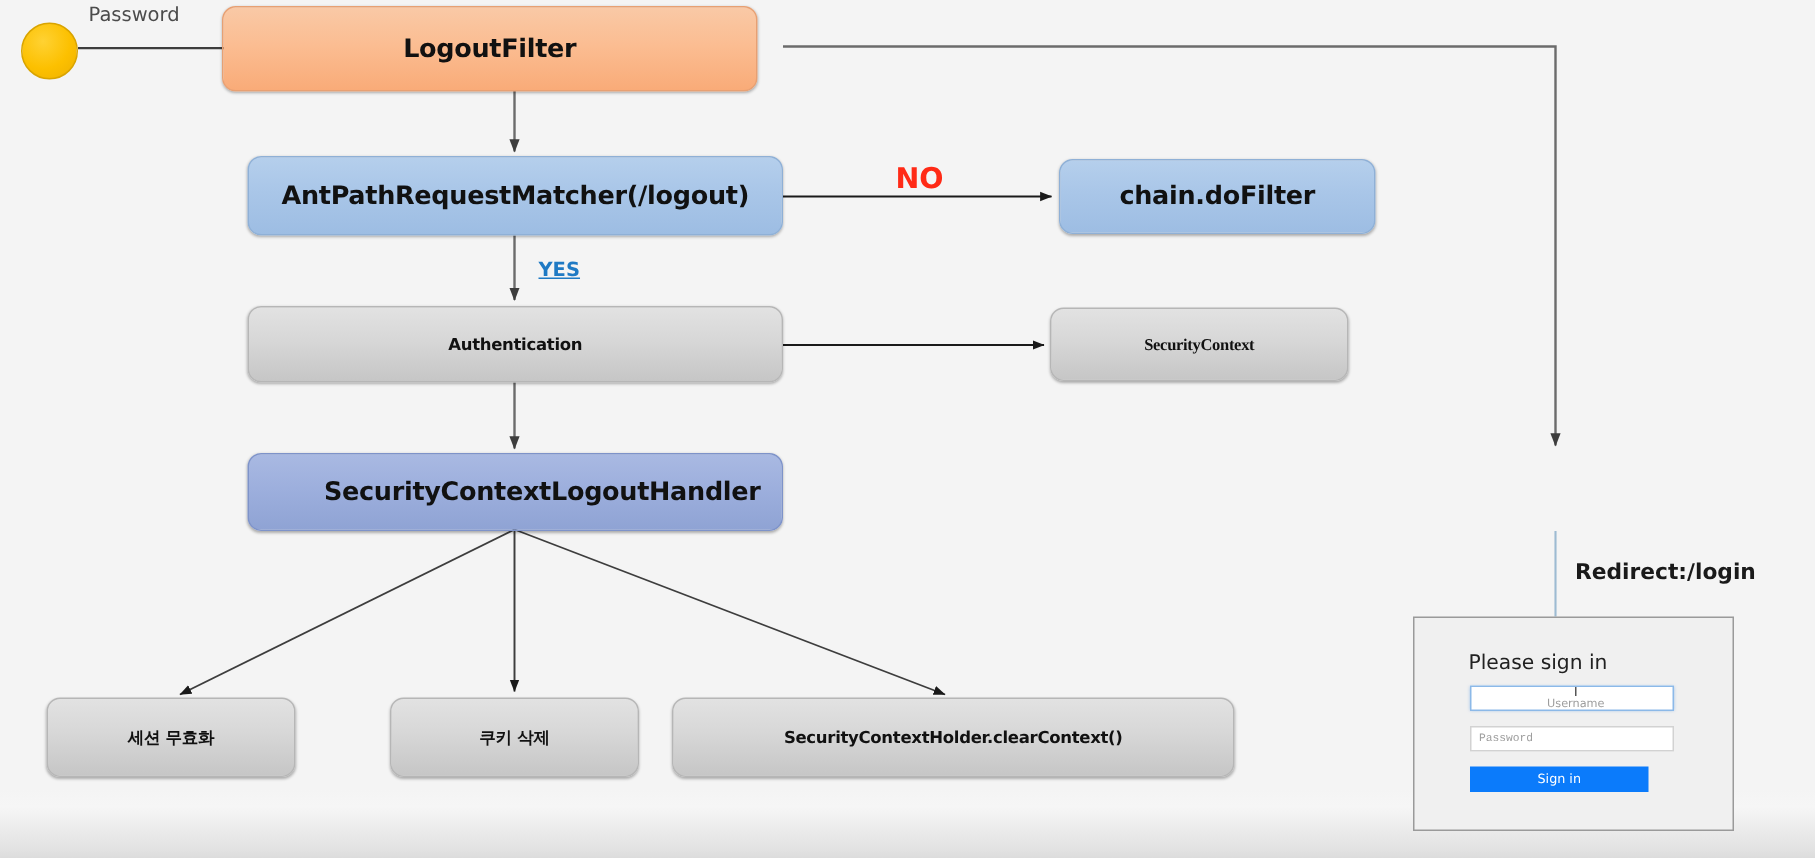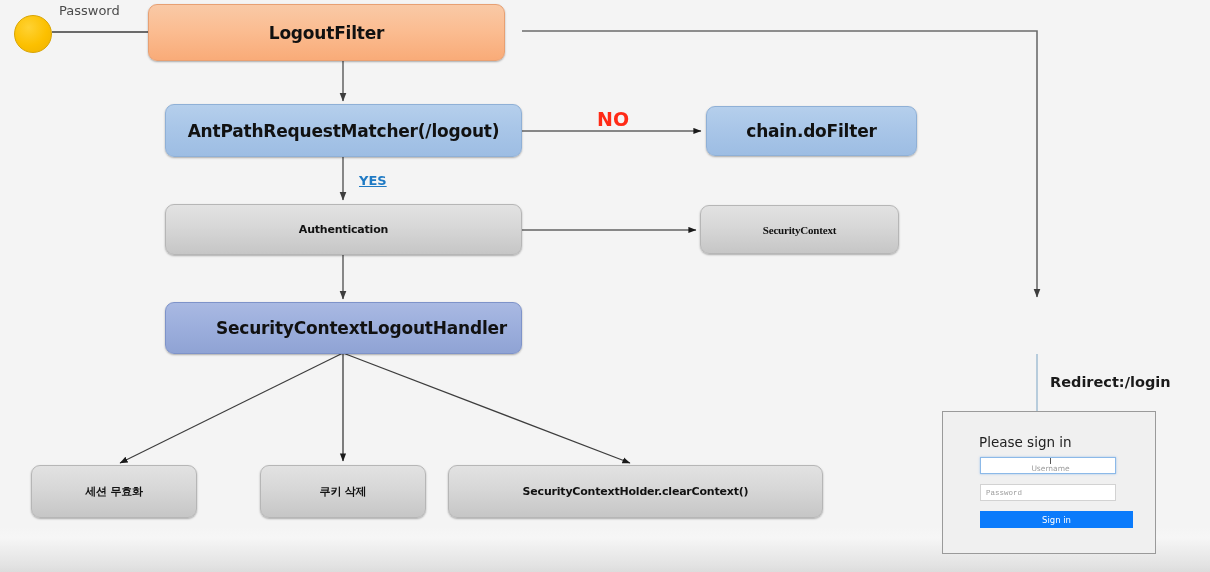--- a/index.html
+++ b/index.html
@@ -223,16 +223,16 @@
 
     <div class="login-field focused" style="left:37px; top:45px; width:136px; height:17px;flex-direction:column;">
       <span class="caret"></span>
         <span>Username</span>
     </div>
 
     <div class="login-field" style="left:37px; top:72px; width:136px; height:17px;font-family:Liberation Mono, monospace;">
       <span>Password</span>
     </div>
 
-    <div class="login-btn" style="left:37px; top:99px; width:153px; height:17px;">Sign in</div>
+    <div class="login-btn" style="left:37px; top:99px; width:119px; height:17px;">Sign in</div>
   </div>
 
 </div>
 
 </body></html>

